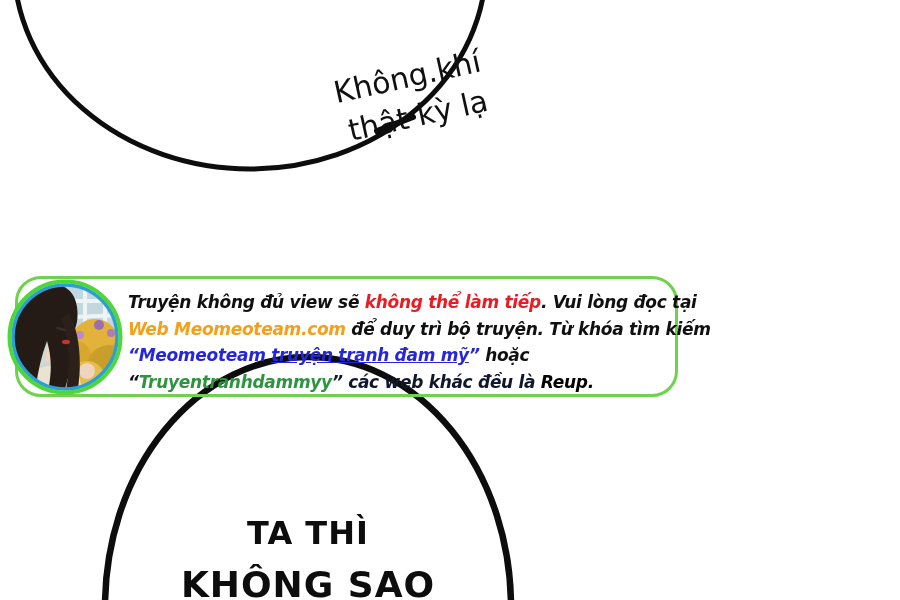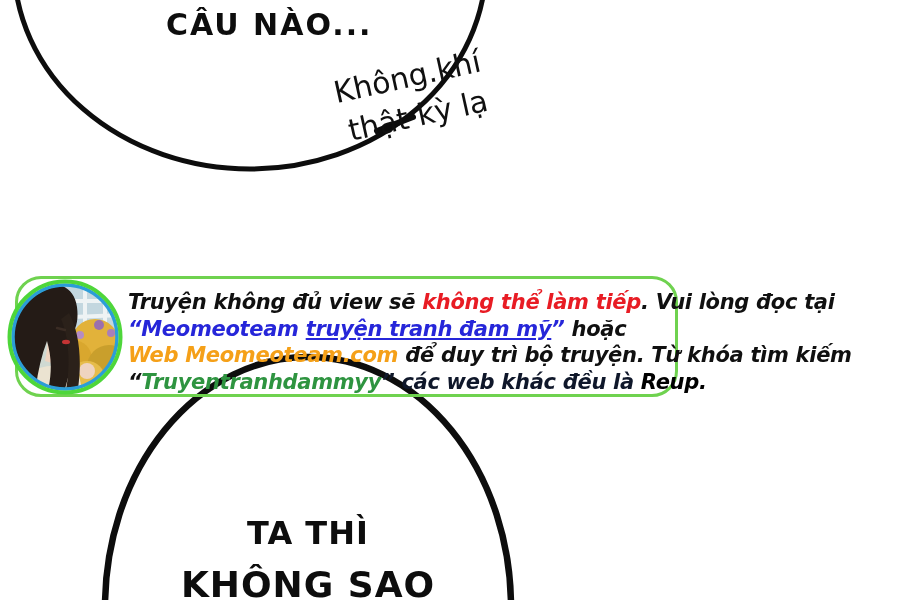--- a/index.html
+++ b/index.html
@@ -26,38 +26,37 @@
   }
   #handwriting .hw2{margin-left:6px;}
   
   #notice-box{
     position:absolute;left:15px;top:276px;width:657px;height:115px;
     border:3px solid #6fd24f;border-radius:26px;background:transparent;
   }
   #notice-avatar{position:absolute;left:7px;top:279px;width:116px;height:116px;}
   #notice-text{
     position:absolute;left:128px;top:289px;width:545px;
-    font-style:italic;font-weight:bold;font-size:21px;line-height:26.5px;
+    font-style:italic;font-weight:bold;font-size:17px;line-height:26.5px;
     letter-spacing:-0.3px;white-space:nowrap;color:#101010;
     font-family:"DejaVu Sans",sans-serif;
   }
   #notice-text .u{text-decoration:underline;}
 </style>
 </head>
 <body>
 
 <div id="page">
 
   <svg id="bg-svg" viewBox="0 0 900 600">
     <ellipse cx="250" cy="-36" rx="236" ry="205" fill="#ffffff" stroke="#0d0d0d" stroke-width="5"></ellipse>
     <line x1="377" y1="131" x2="413" y2="117" stroke="#0d0d0d" stroke-width="6" stroke-linecap="round"></line>
     <ellipse cx="308" cy="607" rx="203" ry="250" fill="#ffffff" stroke="#0d0d0d" stroke-width="6.5"></ellipse>
   </svg>
 
-  <div id="top-bubble-text" class="bubble-text">CÂU NÀO...</div>
 
   <div id="handwriting">
     <div class="hw1">Không.khí</div>
     <div class="hw2">thật kỳ lạ</div>
   </div>
 
   <div id="notice-box"></div>
 
   <svg id="notice-avatar" viewBox="0 0 116 116">
     <defs>
@@ -99,24 +98,24 @@
     </g>
     <circle cx="58" cy="58" r="52" fill="none" stroke="#2b9dd8" stroke-width="3.5"></circle>
     <circle cx="58" cy="58" r="55.5" fill="none" stroke="#4ed63a" stroke-width="4"></circle>
   </svg>
 
   <div id="notice-text">
     <div class="nline">
       <span style="color: rgb(16, 16, 16);">Truyện không đủ view sẽ </span><span style="color: rgb(232, 28, 36);">không thể làm tiếp</span><span style="color: rgb(16, 16, 16);">. Vui lòng đọc tại</span>
     </div>
     <div class="nline">
-      <span style="color: rgb(38, 38, 217);">“Meomeoteam </span><span class="u" style="color: rgb(38, 38, 217);">truyện tranh đam mỹ</span><span style="color: rgb(38, 38, 217);">”</span><span style="color: rgb(16, 16, 16);"> hoặc</span>
+      <span style="color: rgb(245, 160, 24);">Web Meomeoteam.com</span><span style="color: rgb(16, 16, 16);"> để duy trì bộ truyện. Từ khóa tìm kiếm</span>
     </div>
     <div class="nline">
-      <span style="color: rgb(245, 160, 24);">Web Meomeoteam.com</span><span style="color: rgb(16, 16, 16);"> để duy trì bộ truyện. Từ khóa tìm kiếm</span>
+      <span style="color: rgb(38, 38, 217);">“Meomeoteam </span><span class="u" style="color: rgb(38, 38, 217);">truyện tranh đam mỹ</span><span style="color: rgb(38, 38, 217);">”</span><span style="color: rgb(16, 16, 16);"> hoặc</span>
     </div>
     <div class="nline">
       <span style="color: rgb(16, 16, 16);">“</span><span style="color: rgb(46, 148, 64); font-style: italic;">Truyentranhdammyy</span><span style="color: #0f172a;">” các web khác đều là </span><span style="color: #000000;">Reup.</span>
     </div>
   </div>
 
   <div id="bottom-bubble-text" class="bubble-text">
     <div class="l1">TA THÌ</div>
     <div class="l2">KHÔNG SAO</div>
   </div>

